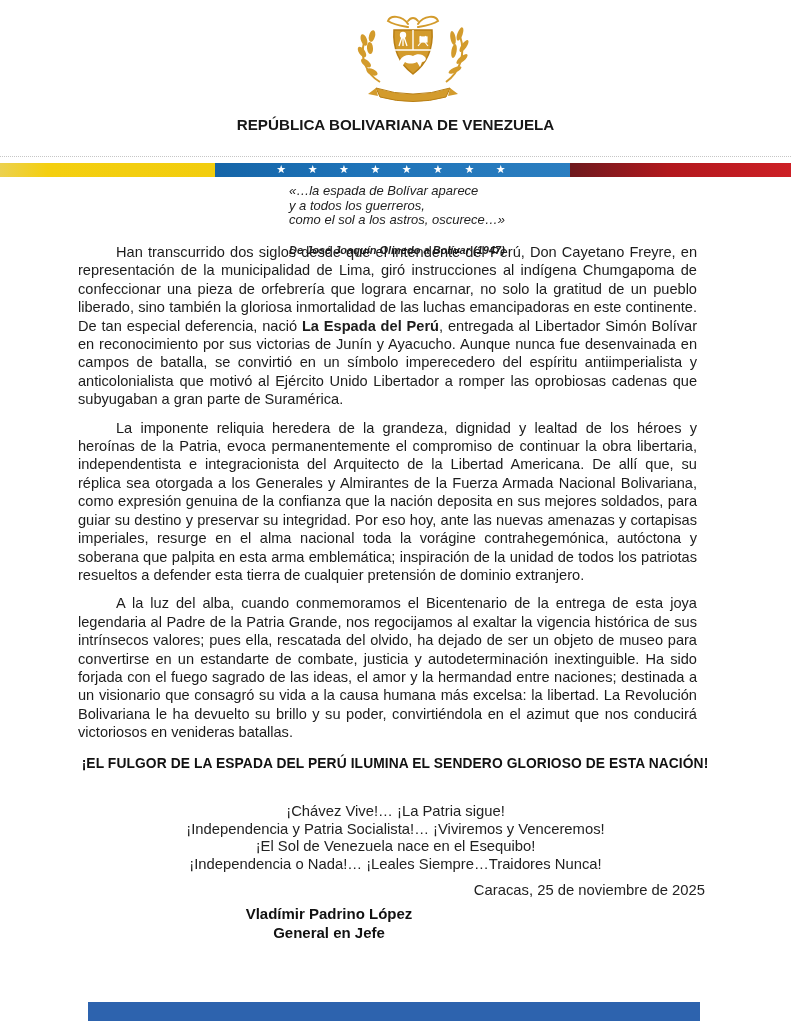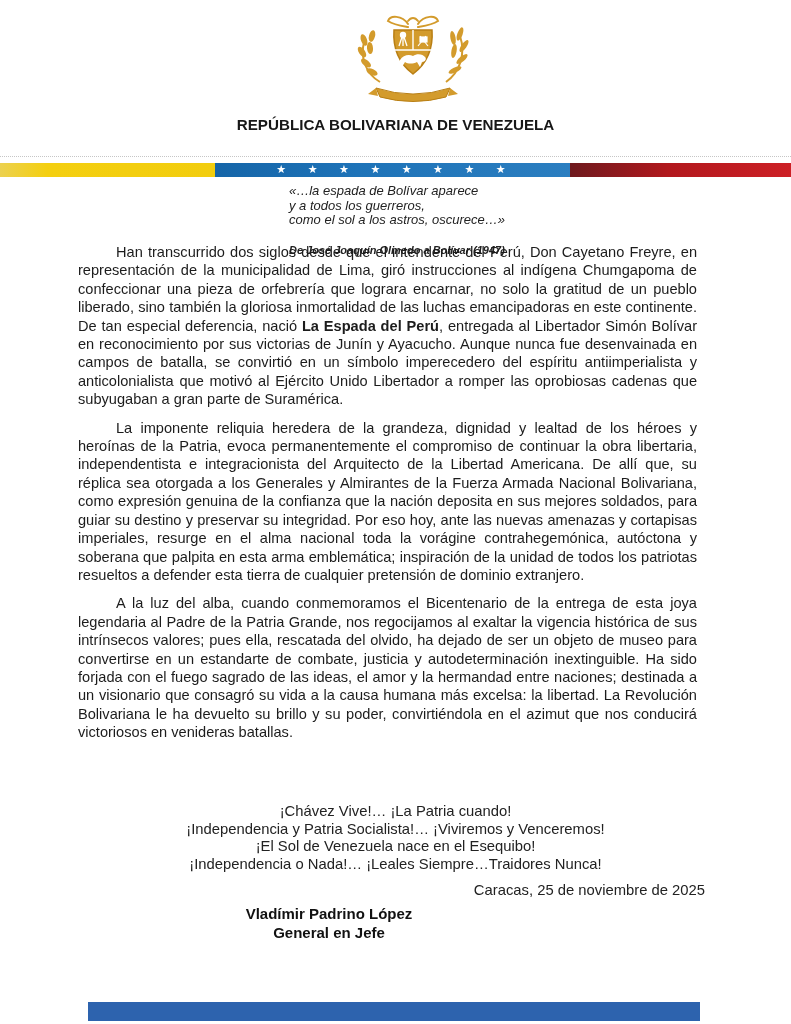--- a/index.html
+++ b/index.html
@@ -116,24 +116,25 @@
     <div>«…la espada de Bolívar aparece</div>
     <div>y a todos los guerreros,</div>
     <div>como el sol a los astros, oscurece…»</div>
     <div class="attr">De José Joaquín Olmedo a Bolívar (1947)</div>
   </div>
 
   <div class="bodycol">
     <p><span>Han transcurrido dos siglos desde que el intendente del Perú, Don Cayetano Freyre, en representación de la municipalidad de Lima, giró instrucciones al indígena Chumgapoma de confeccionar una pieza de orfebrería que lograra encarnar, no solo la gratitud de un pueblo liberado, sino también la gloriosa inmortalidad de las luchas emancipadoras en este continente. De tan especial deferencia, nació </span><span class="b">La Espada del Perú</span><span>, entregada al Libertador Simón Bolívar en reconocimiento por sus victorias de Junín y Ayacucho. Aunque nunca fue desenvainada en campos de batalla, se convirtió en un símbolo imperecedero del espíritu antiimperialista y anticolonialista que motivó al Ejército Unido Libertador a romper las oprobiosas cadenas que subyugaban a gran parte de Suramérica.</span></p>
     <p>La imponente reliquia heredera de la grandeza, dignidad y lealtad de los héroes y heroínas de la Patria, evoca permanentemente el compromiso de continuar la obra libertaria, independentista e integracionista del Arquitecto de la Libertad Americana. De allí que, su réplica sea otorgada a los Generales y Almirantes de la Fuerza Armada Nacional Bolivariana, como expresión genuina de la confianza que la nación deposita en sus mejores soldados, para guiar su destino y preservar su integridad. Por eso hoy, ante las nuevas amenazas y cortapisas imperiales, resurge en el alma nacional toda la vorágine contrahegemónica, autóctona y soberana que palpita en esta arma emblemática; inspiración de la unidad de todos los patriotas resueltos a defender esta tierra de cualquier pretensión de dominio extranjero.</p>
     <p>A la luz del alba, cuando conmemoramos el Bicentenario de la entrega de esta joya legendaria al Padre de la Patria Grande, nos regocijamos al exaltar la vigencia histórica de sus intrínsecos valores; pues ella, rescatada del olvido, ha dejado de ser un objeto de museo para convertirse en un estandarte de combate, justicia y autodeterminación inextinguible. Ha sido forjada con el fuego sagrado de las ideas, el amor y la hermandad entre naciones; destinada a un visionario que consagró su vida a la causa humana más excelsa: la libertad. La Revolución Bolivariana le ha devuelto su brillo y su poder, convirtiéndola en el azimut que nos conducirá victoriosos en venideras batallas.</p>
+    <div class="highlight">¡EL FULGOR DE LA ESPADA DEL PERÚ ILUMINA EL SENDERO GLORIOSO DE ESTA NACIÓN!</div>
   </div>
 
   <div class="slogans">
-    <div>¡Chávez Vive!… ¡La Patria cuando!</div>
+    <div>¡Chávez Vive!… ¡La Patria sigue!</div>
     <div>¡Independencia y Patria Socialista!… ¡Viviremos y Venceremos!</div>
     <div>¡El Sol de Venezuela nace en el Esequibo!</div>
     <div>¡Independencia o Nada!… ¡Leales Siempre…Traidores Nunca!</div>
   </div>
 
   <div class="dateline">Caracas, 25 de noviembre de 2025</div>
   <div class="signame">
     <div>Vladímir Padrino López</div>
     <div>General en Jefe</div>
   </div>

